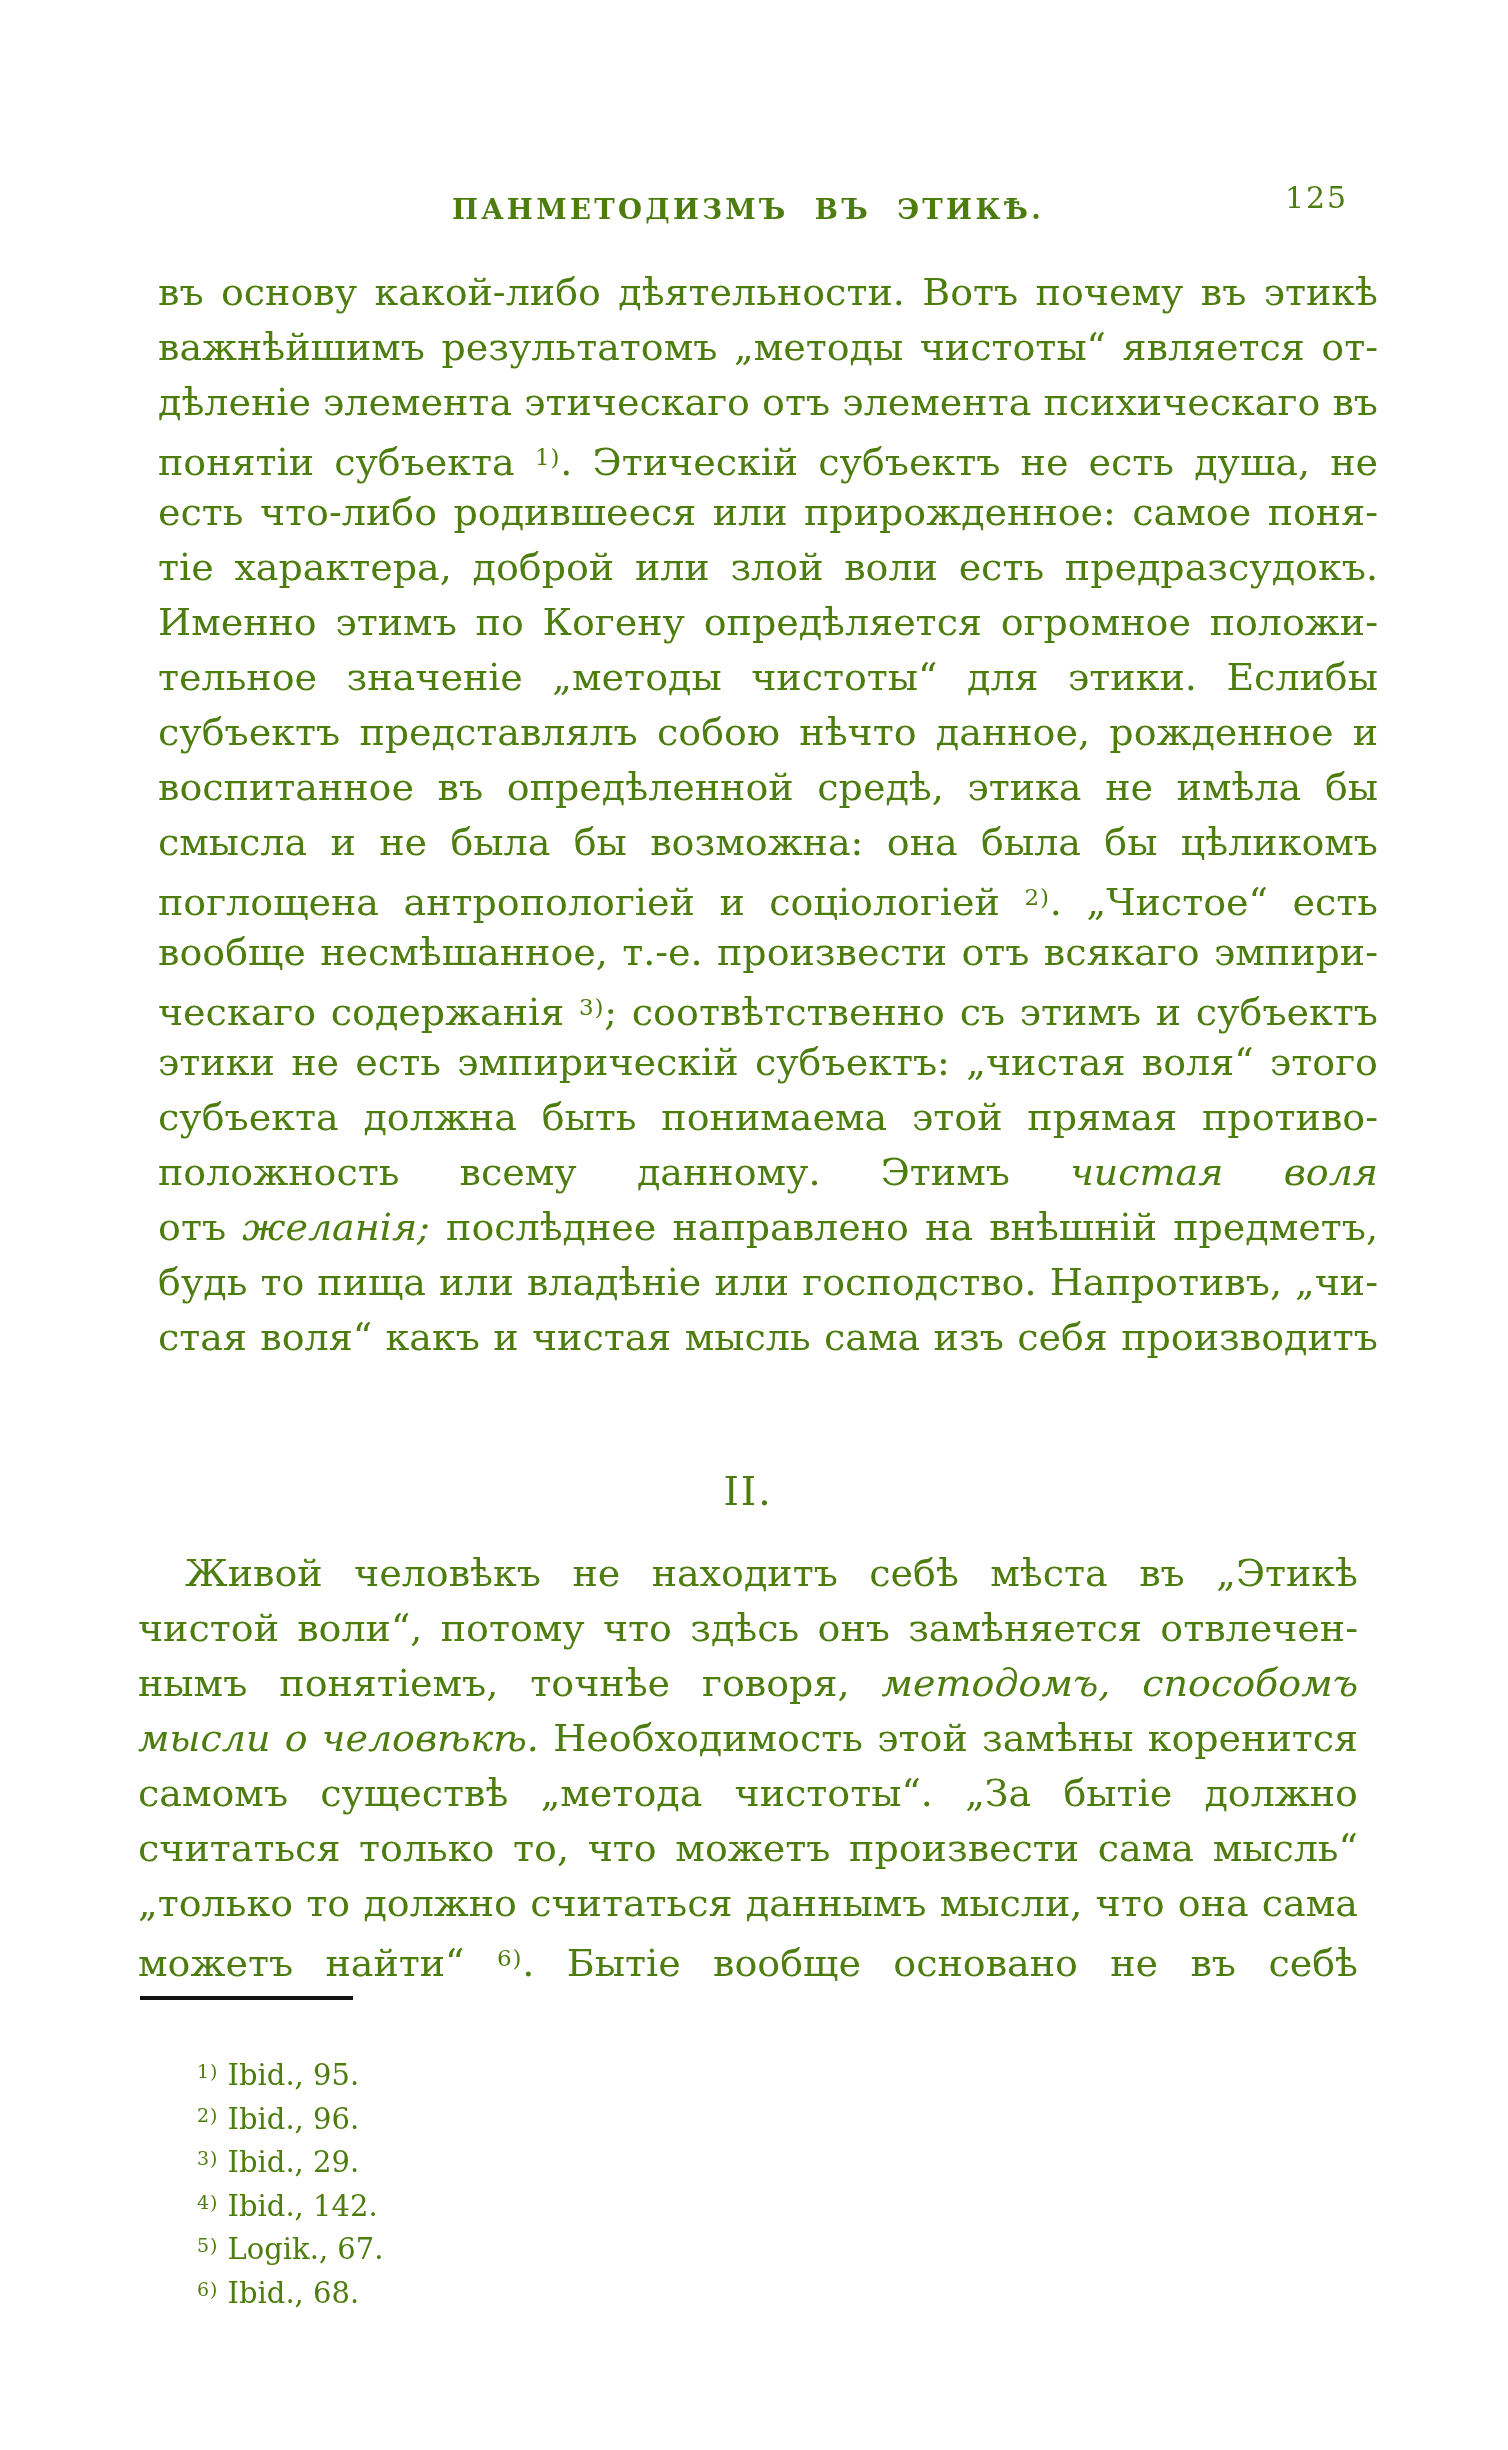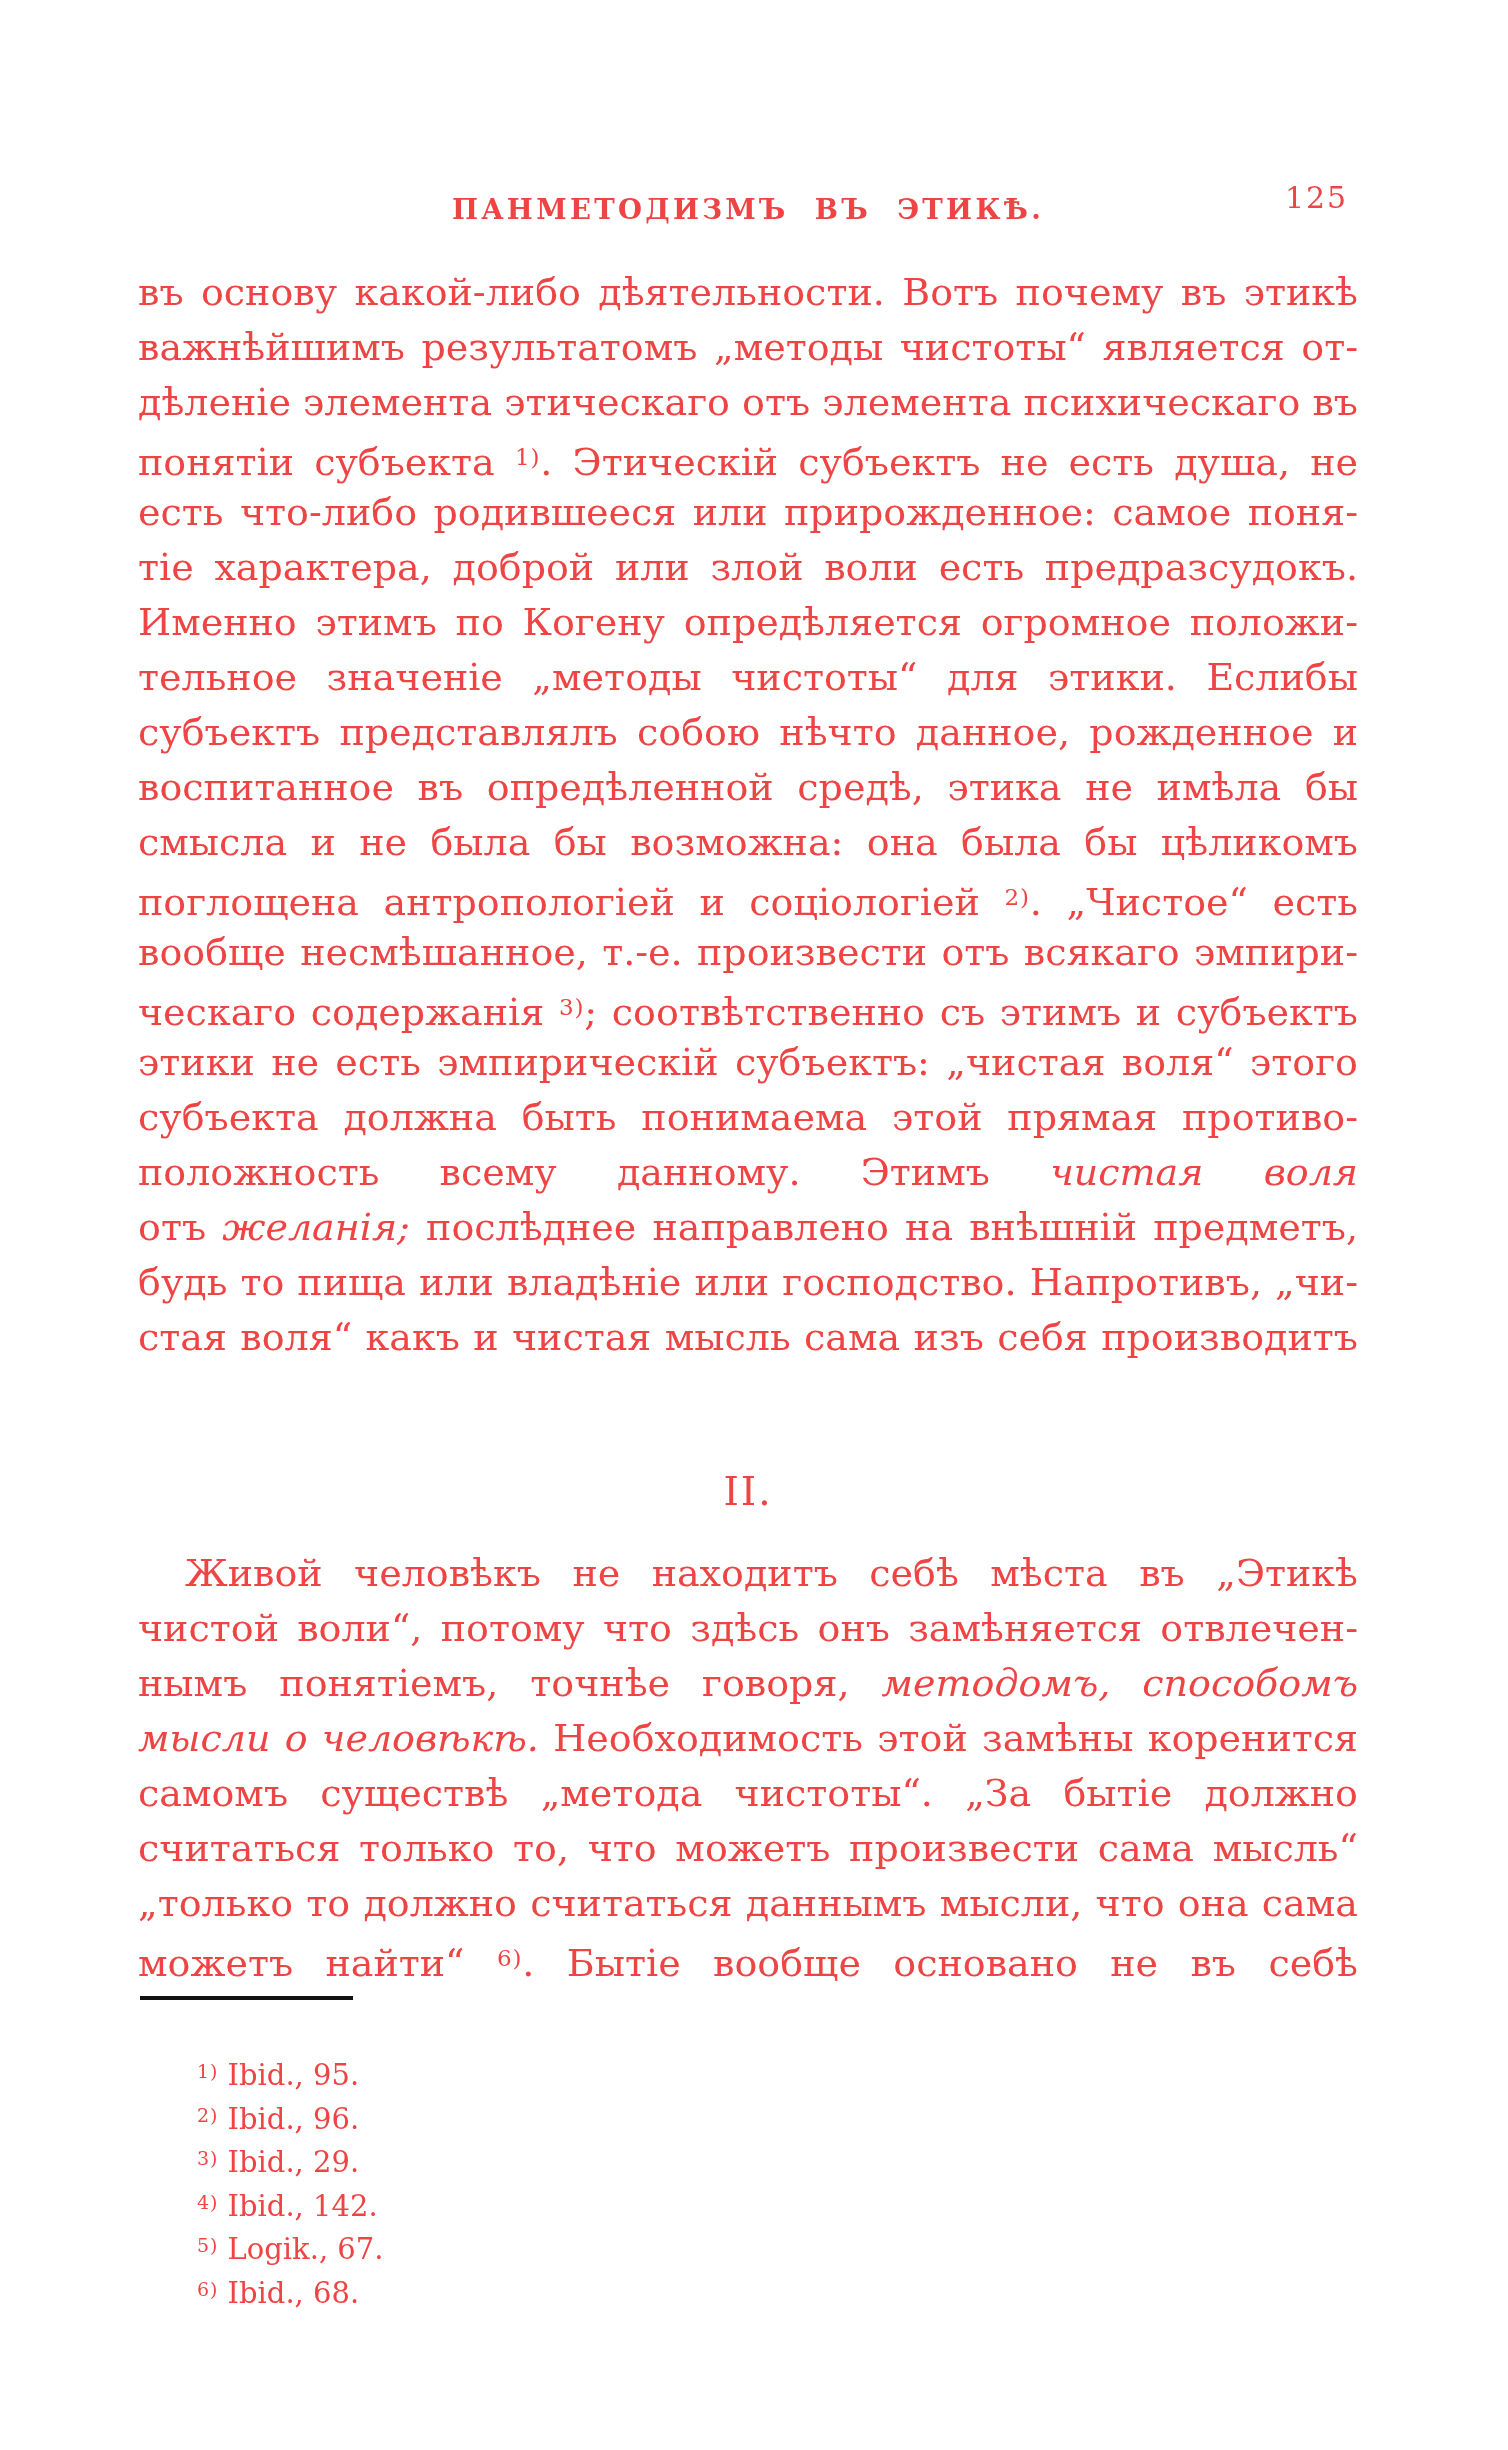--- a/index.html
+++ b/index.html
@@ -1,40 +1,40 @@
 <!DOCTYPE html>
 <html style="font-size:15px"><head>
 <meta charset="utf-8">
 <style>
   html,body { margin:0; padding:0; background:#e8e8e8; }
   .page {
     position:relative;
     width:1508px; height:2450px;
     background:#ffffff;
-    color:#ef4444;
+    color:#4d7c0f;
     font-family:"DejaVu Serif","Liberation Serif",serif;
     margin:0 auto;
     overflow:hidden;
   }
   .running-head {
     position:absolute; top:193px; left:138px; width:1220px;
     text-align:center;
     font-size:27.5px; font-weight:bold;
     letter-spacing:3.3px; word-spacing:13.3px;
     white-space:nowrap;
   }
   .page-number {
     position:absolute; top:180px; right:160px;
     font-size:30px; letter-spacing:1.9px;
   }
   .para {
     position:absolute; left:138px; width:1220px;
     font-size:38px; line-height:55px;
   }
-  #para1 { top:265px; }
+  #para1 { top:265px;margin-left:20px; }
   #para2 { top:1546px; }
   .section-heading {
     position:absolute; top:1469px; left:138px; width:1220px;
     text-align:center; font-size:39px; font-weight:normal;
     margin:0; letter-spacing:1.9px;
   }
   .line { height:55px; overflow:hidden; text-align:left; }
   .line.j { text-align:justify; text-align-last:justify; }
   .line.ind { text-indent:47px; }
   .it { font-style:italic; }

